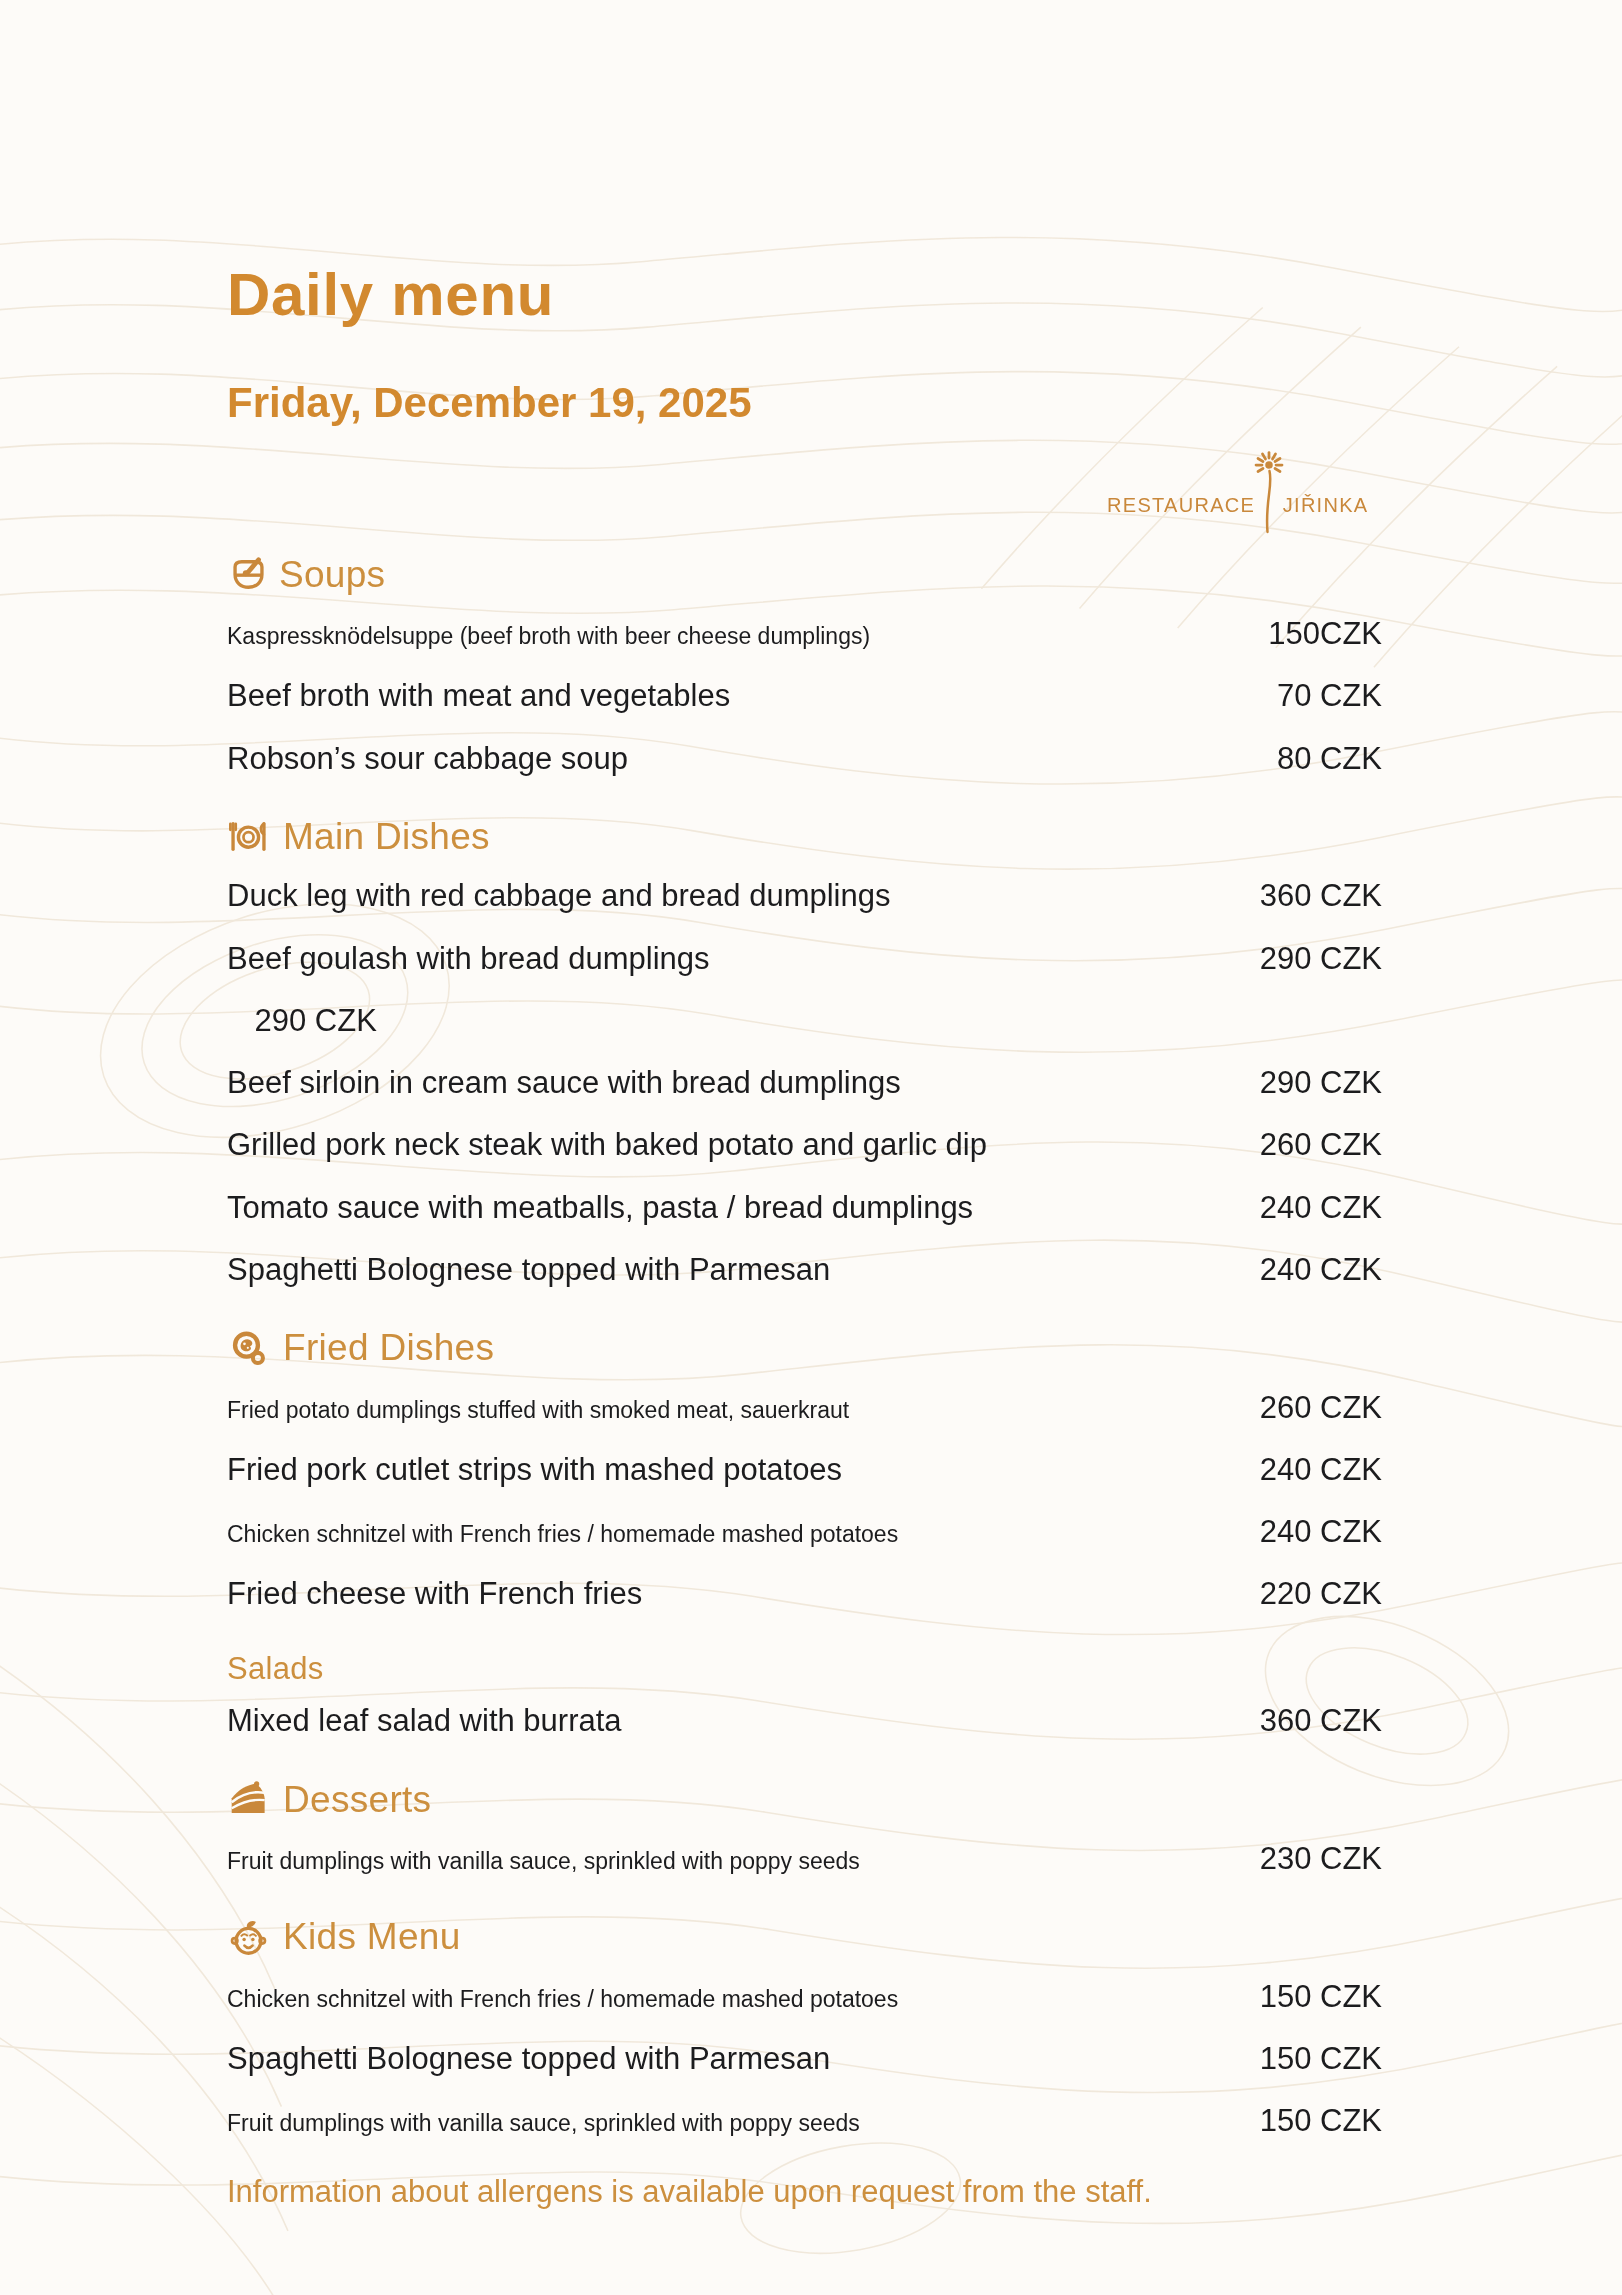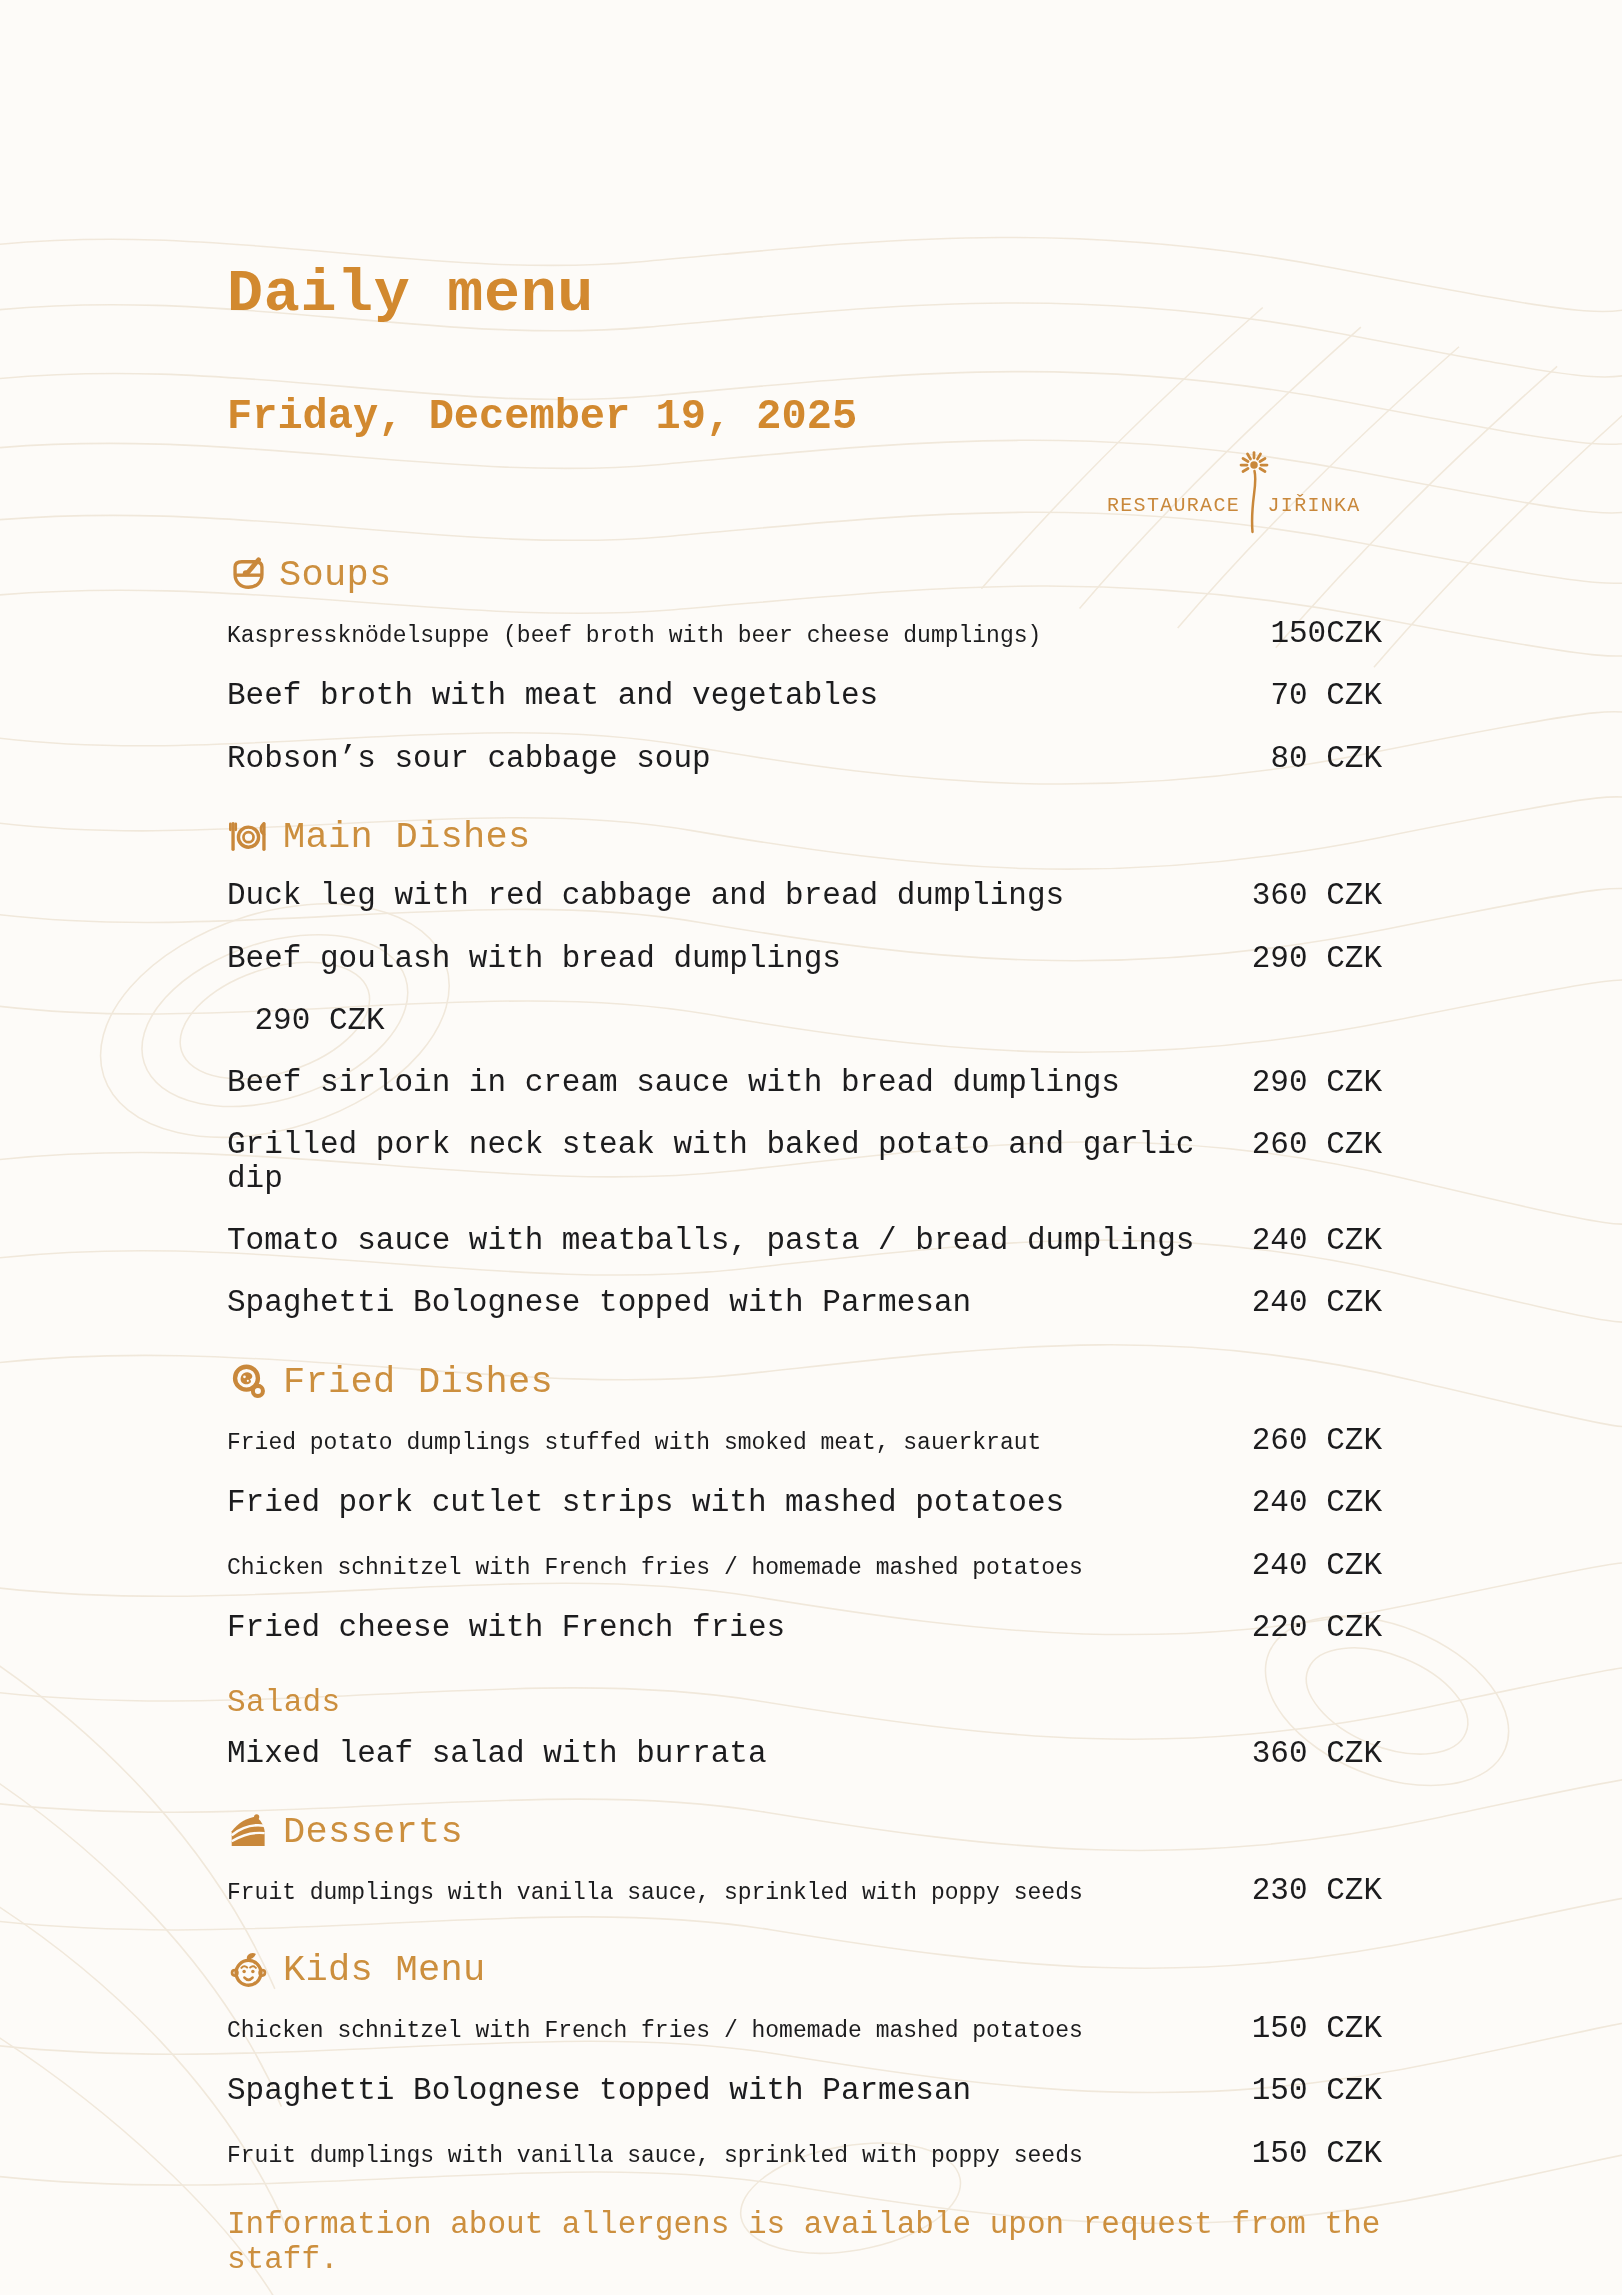--- a/index.html
+++ b/index.html
@@ -1,30 +1,30 @@
 <!DOCTYPE html>
 <html style="font-size:10.5px"><head>
 <meta charset="utf-8">
 <style>
   html,body{margin:0;padding:0;}
   .page{
     position:relative;
     width:1622px;height:2295px;
     background:#FDFBF8;
     overflow:hidden;
-    font-family:Liberation Mono, monospace;
+    font-family:Liberation Sans, sans-serif;
     color:#1C1C1E;
   }
   .topo{position:absolute;left:0;top:0;width:1622px;height:2295px;}
   .title{
     position:absolute;left:227px;top:260px;margin:0;
     font-size:60px;font-weight:700;letter-spacing:0.7px;color:#D2892F;
   }
   .date{
-    position:absolute;left:227px;top:393px;margin:0;
+    position:absolute;left:227px;top:379px;margin:0;
     font-size:42px;font-weight:700;color:#D2892F;
   }
   .logo{
     position:absolute;left:1107px;top:492px;height:27.5px;
     display:flex;align-items:center;
     color:#C9883B;font-size:20px;font-weight:400;letter-spacing:1.3px;white-space:nowrap;
   }
   .logo-stem{width:27.5px;height:27.5px;position:relative;flex:0 0 auto;}
   .logo-stem svg{position:absolute;left:-1.3px;top:-43px;width:30px;height:89px;}
   .content{position:absolute;left:227px;top:544px;width:1155px;}

